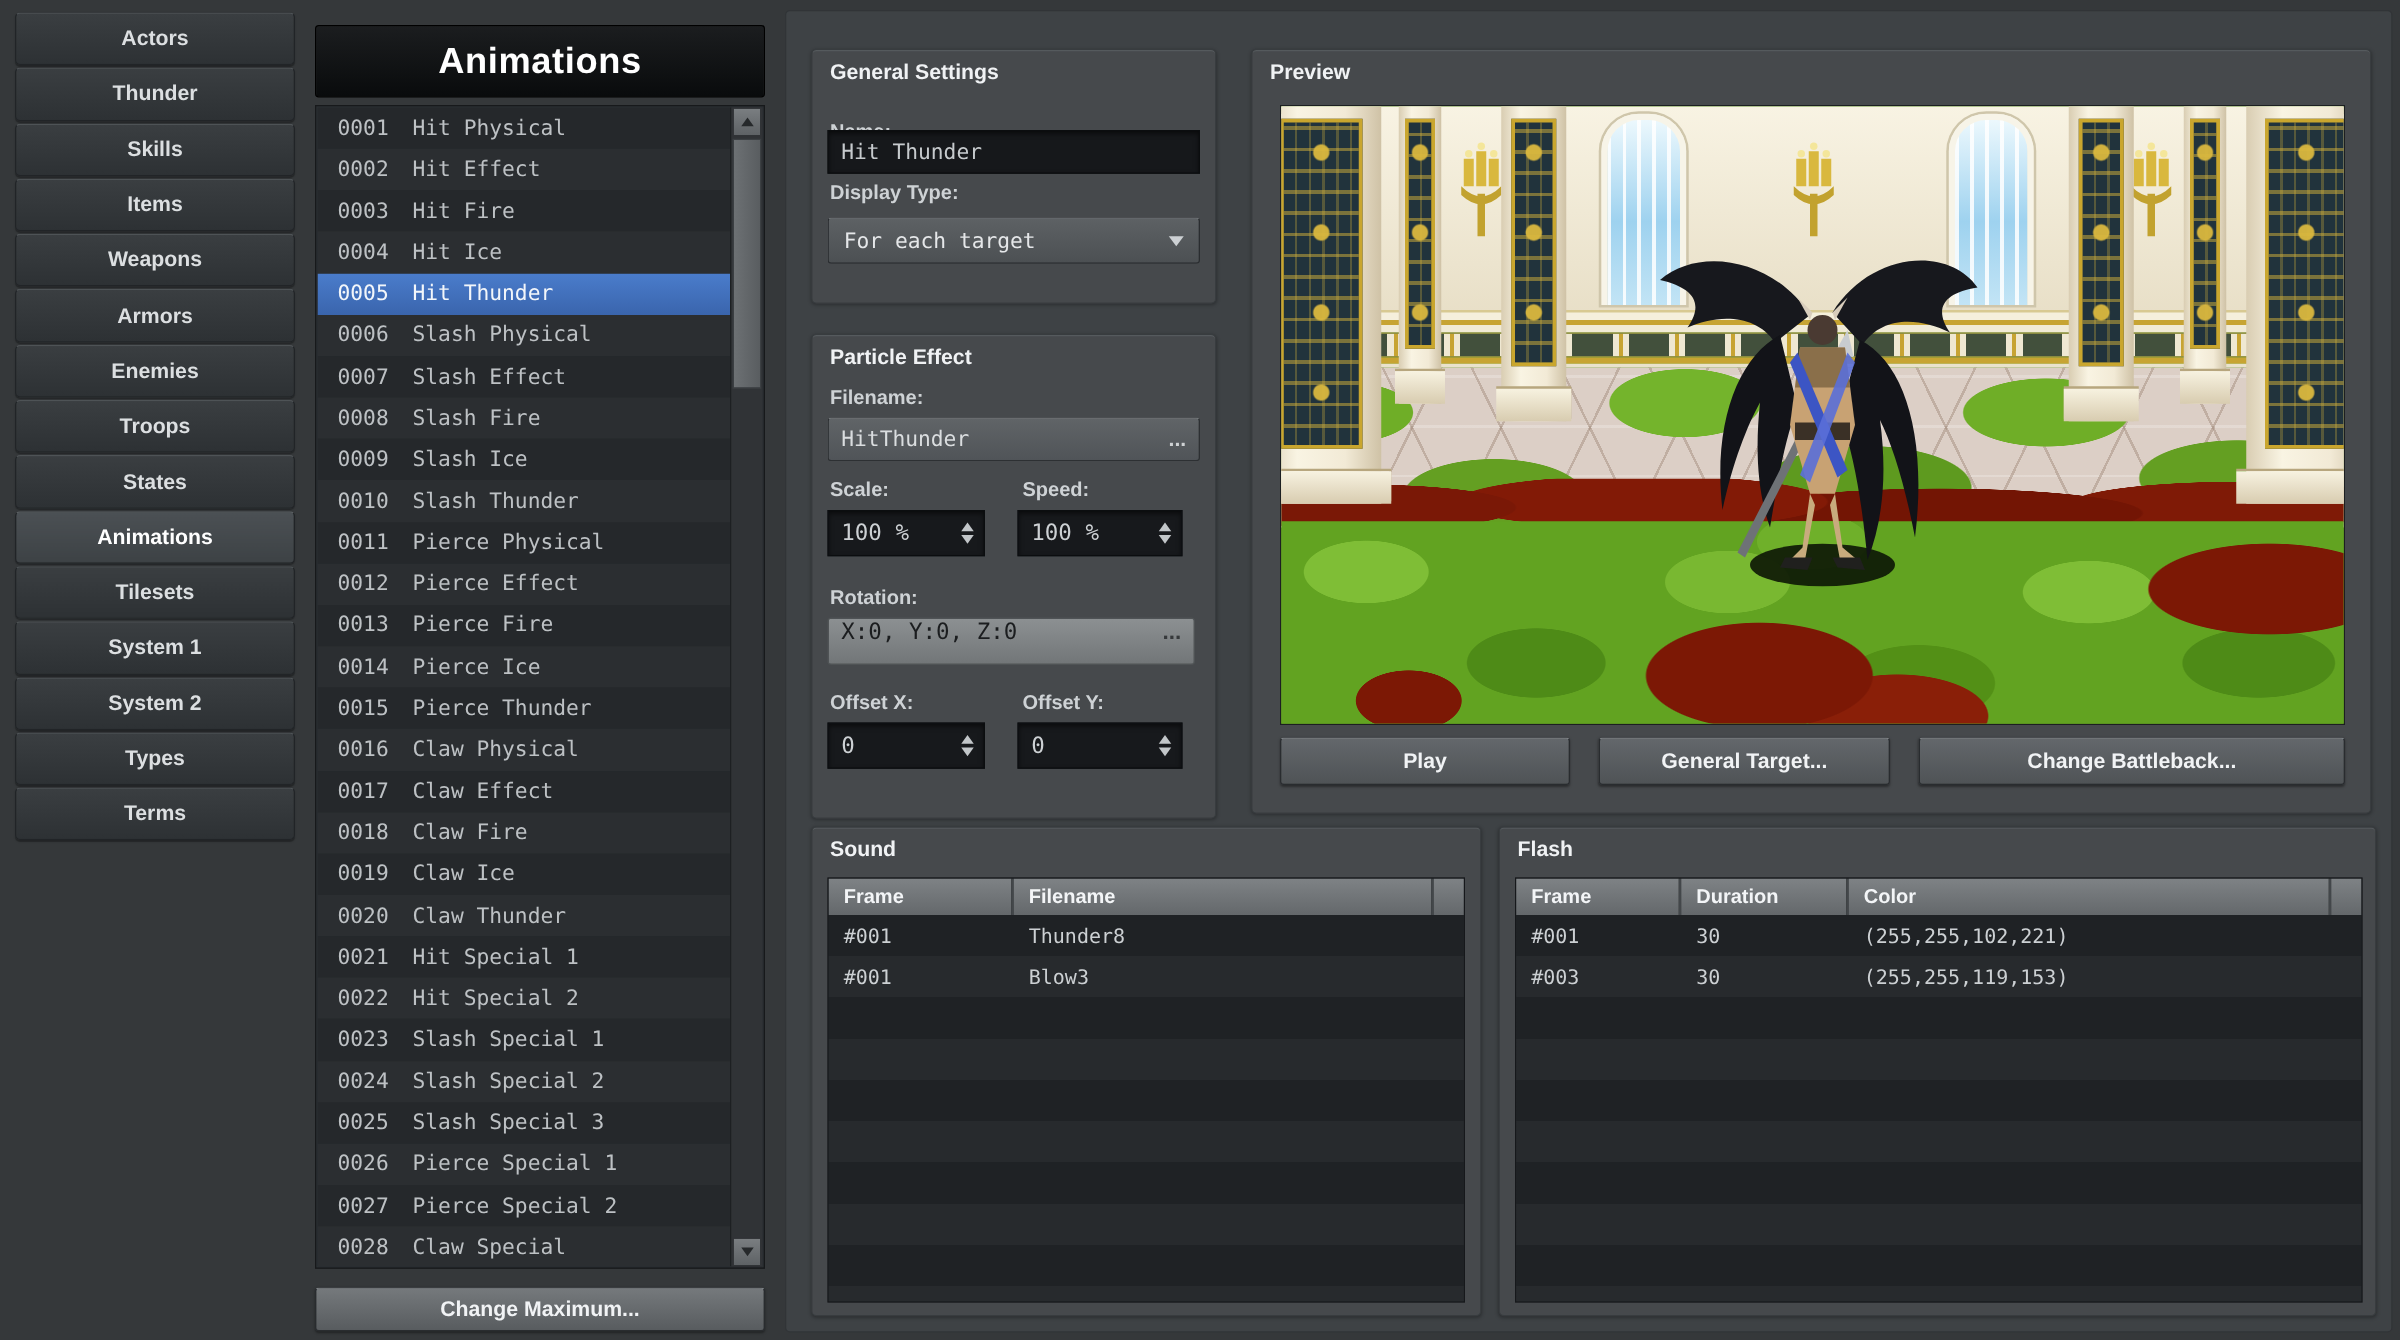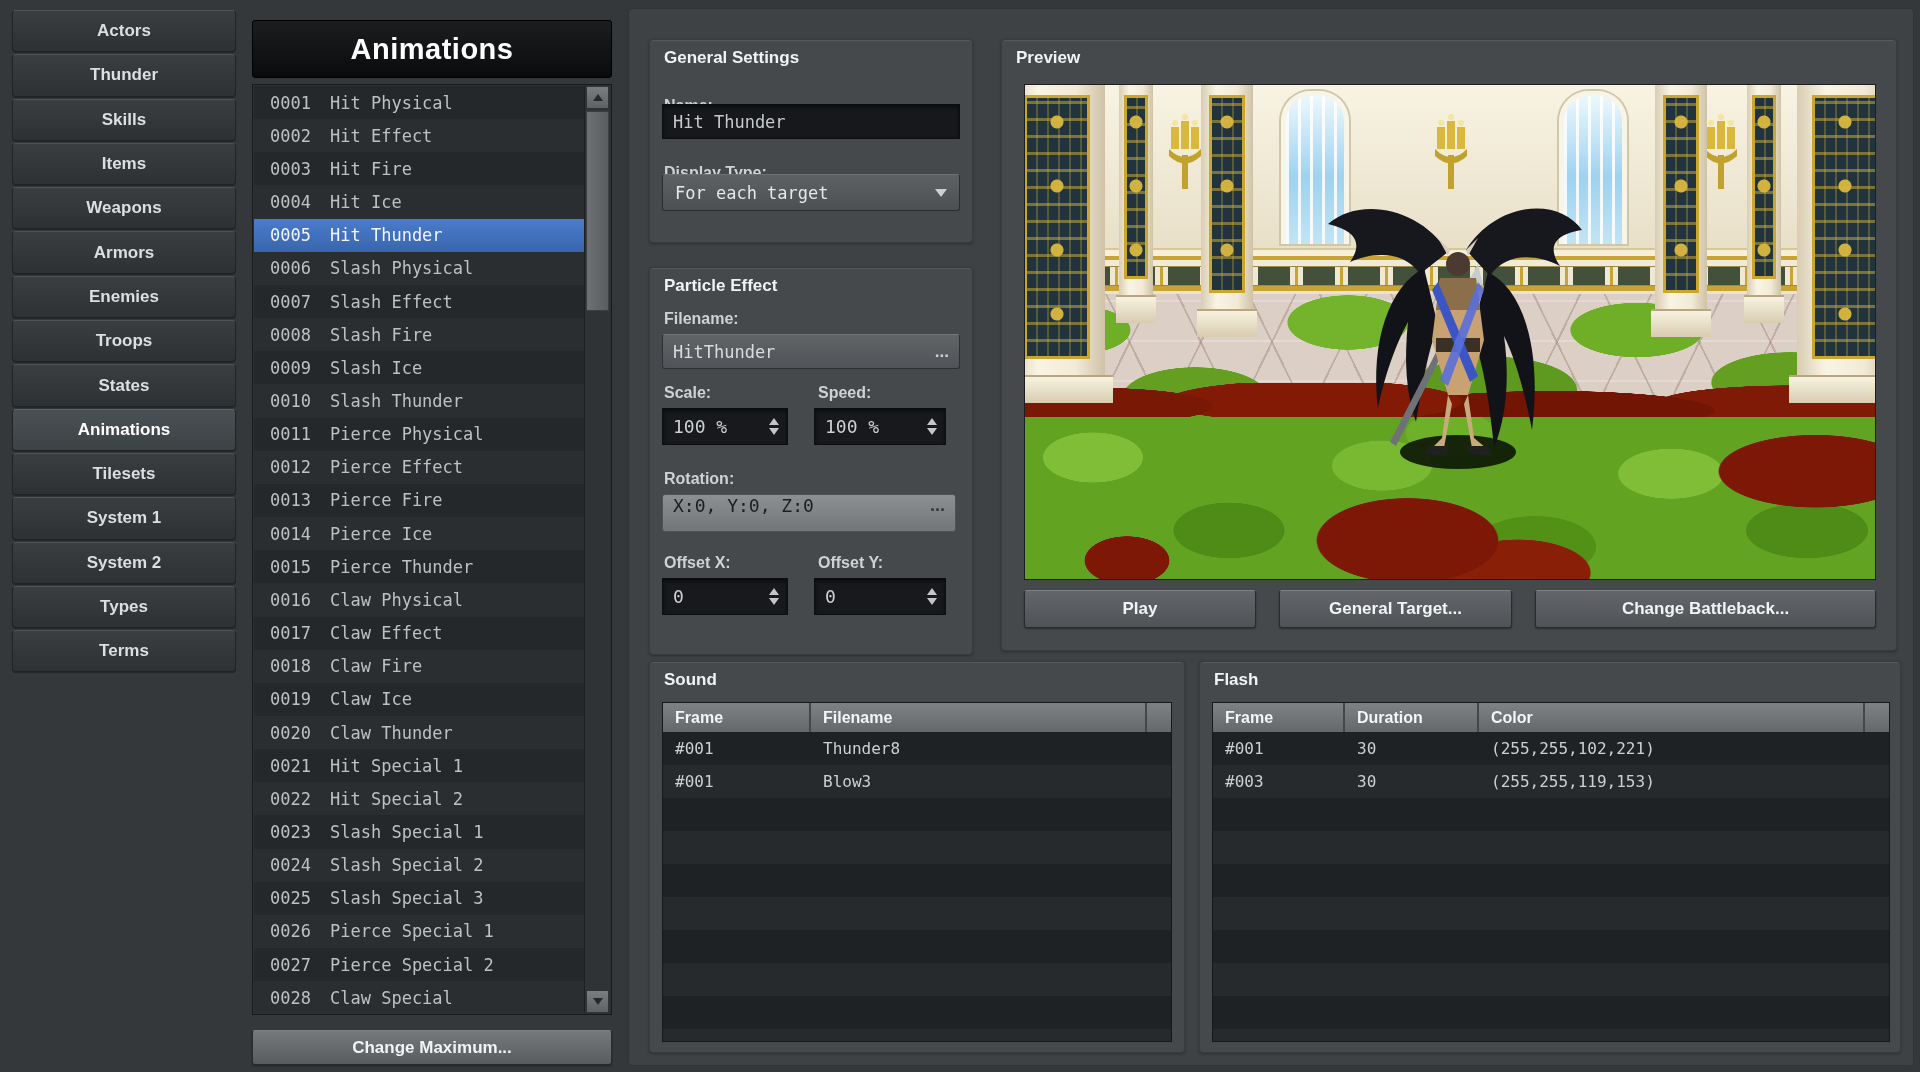--- a/index.html
+++ b/index.html
@@ -356,21 +356,21 @@
   <div class="btn change-max">Change Maximum...</div>
 
   <div class="main">
 
     <div class="group" id="gs" style="left:20px;top:30px;width:322px;height:202px;">
       <div class="group-label">General Settings</div>
       <div class="fld-label" style="left:14px;top:40px;margin-top:17px;">Name:</div>
       <div class="dark-input" style="left:12px;top:64px;width:276px;height:33px;">
         <span>Hit Thunder</span>
       </div>
-      <div class="fld-label" style="left:14px;top:124px;">Display Type:</div>
+      <div class="fld-label" style="left:14px;top:106px;">Display Type:</div>
       <div class="dropdown" style="left:12px;top:134px;width:272px;height:35px;">
         <span>For each target</span>
         <span class="dd-arrow"></span>
       </div>
     </div>
 
     <div class="group" id="pe" style="left:20px;top:258px;width:322px;height:386px;">
       <div class="group-label">Particle Effect</div>
       <div class="fld-label" style="left:14px;top:42px;">Filename:</div>
       <div class="lite-input" style="left:12px;top:66px;width:276px;height:33px;">

